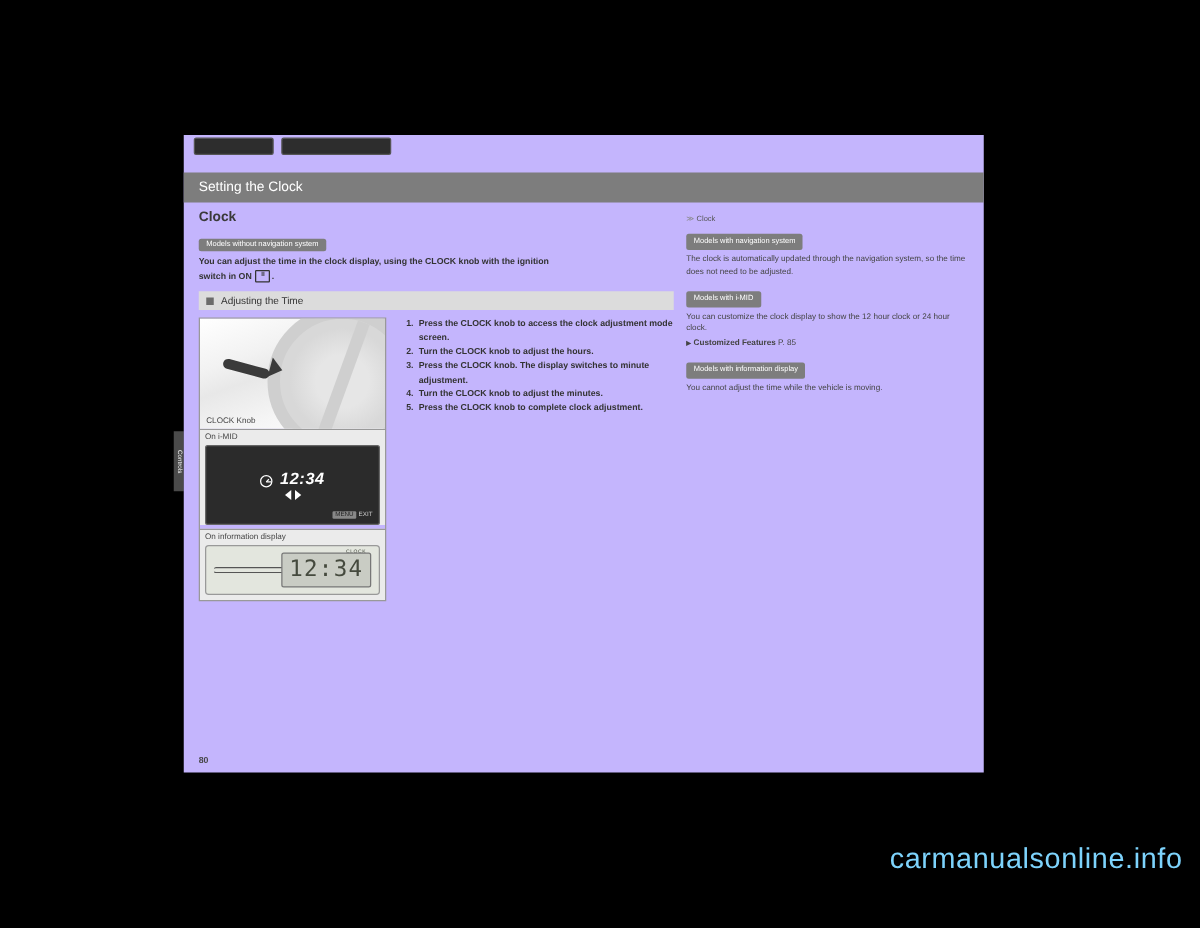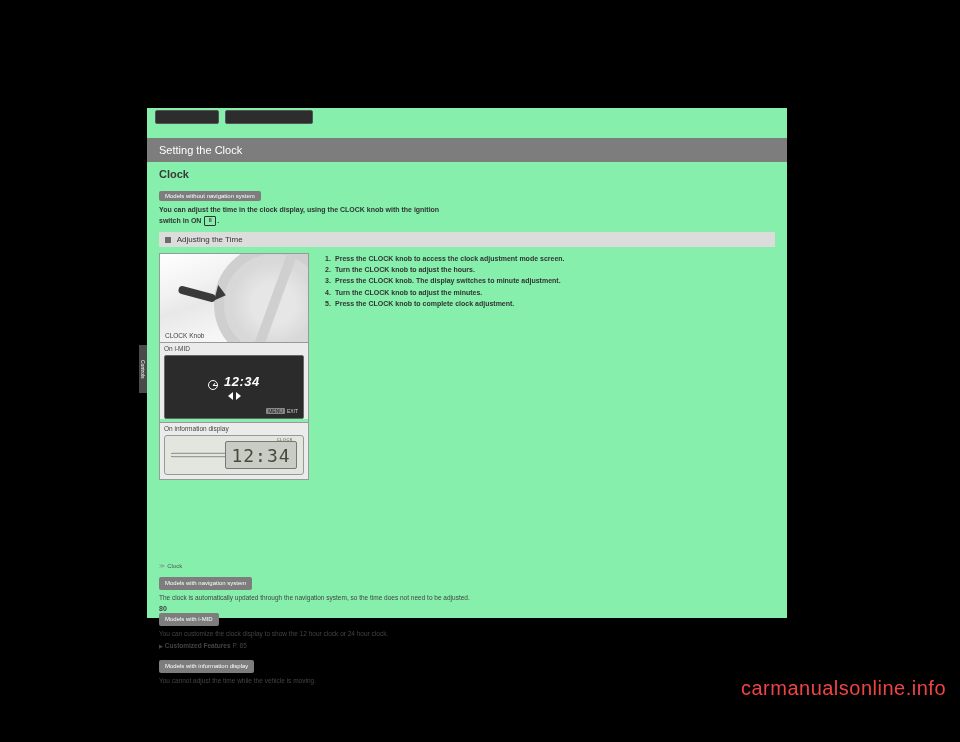--- a/index.html
+++ b/index.html
@@ -11,21 +11,21 @@
     color: #333;
     position: relative;
     overflow: hidden;
   }
   .page {
     position: absolute;
     top: 108px;
     left: 147px;
     width: 640px;
     height: 510px;
-    background: #86efac;
+    background: #c4b5fd;
   }
   .top-buttons {
     position: absolute;
     top: 110px;
     left: 155px;
     display: flex;
     gap: 6px;
     z-index: 10;
   }
   .top-btn {
@@ -50,21 +50,20 @@
     display: flex;
     align-items: center;
     margin-top: 30px;
     margin-bottom: 6px;
     font-weight: 500;
   }
   .columns {
     display: flex;
     gap: 10px;
     padding: 0 12px;
-    flex-direction: column;
   }
   .col-left {
     flex: 0 0 380px;
   }
   .col-right {
     flex: 1;
     font-size: 6.5px;
     line-height: 1.5;
     padding-top: 4px;
   }
@@ -331,22 +330,22 @@
     writing-mode: vertical-rl;
     text-align: center;
     display: flex;
     align-items: center;
     justify-content: center;
   }
   .watermark {
     position: absolute;
     right: 14px;
     bottom: 42px;
-    color: #ef4444;
-    font-size: 20px;
+    color: #7dd3fc;
+    font-size: 23px;
     letter-spacing: 0.5px;
   }
   .fig-b-screen .time-icon {
     display:inline-block;
     width:10px;height:10px;
     border:1px solid #fff;border-radius:50%;
     position:relative;
     margin-right:4px;
     vertical-align:middle;
   }

